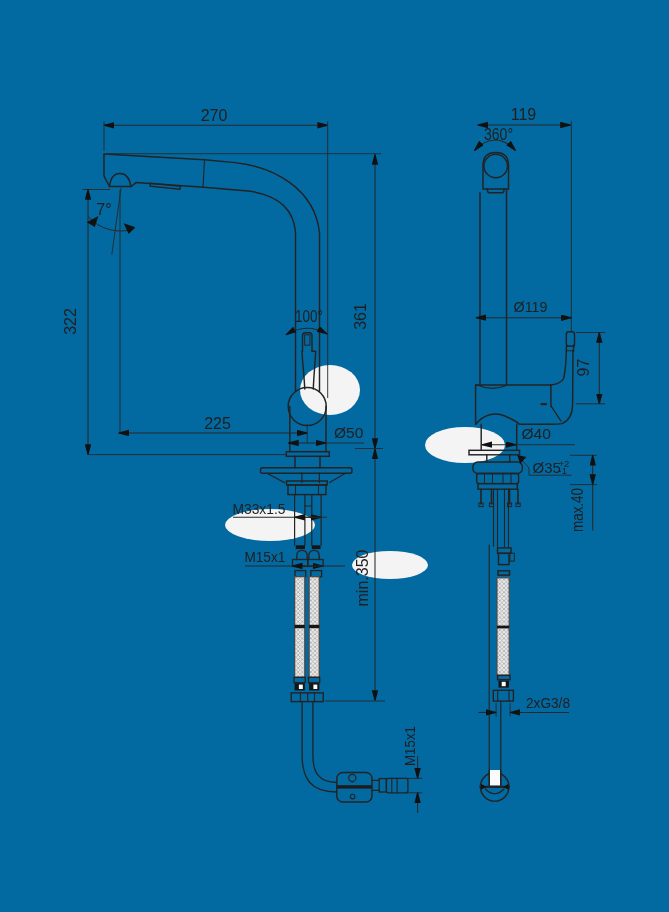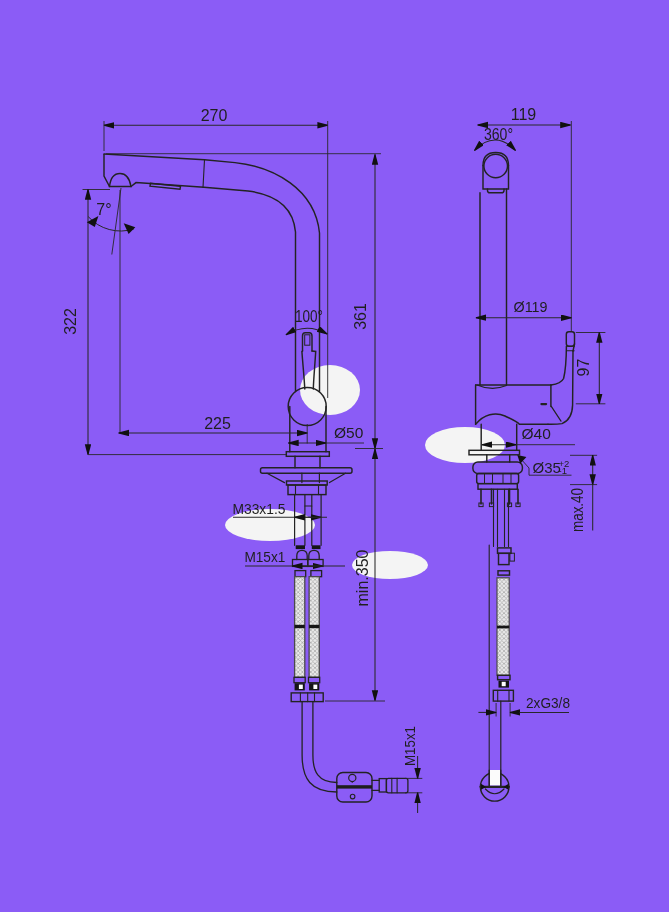--- a/index.html
+++ b/index.html
@@ -1,16 +1,16 @@
 <!DOCTYPE html>
 <html><head>
 <meta charset="utf-8">
 <style>
   html,body{margin:0;padding:0;background:#ffffff;}
-  #page{position:relative;width:669px;height:912px;background:#8b5cf6;overflow:hidden;}
+  #page{position:relative;width:669px;height:912px;background:#0369a1;overflow:hidden;}
   svg{position:absolute;top:0;left:0;}
   text{font-family:"Liberation Sans", sans-serif;fill:#1f1f1f;}
 </style>
 </head>
 <body>
 <div id="page">
 <svg width="669" height="912" viewBox="0 0 669 912">
 <defs>
   <marker id="ar" orient="auto-start-reverse" markerWidth="15" markerHeight="9" refX="10.3" refY="3.2" markerUnits="userSpaceOnUse">
     <path d="M0,0 L10.5,2.7 L10.5,3.7 L0,6.4 Z" fill="#111"></path>

